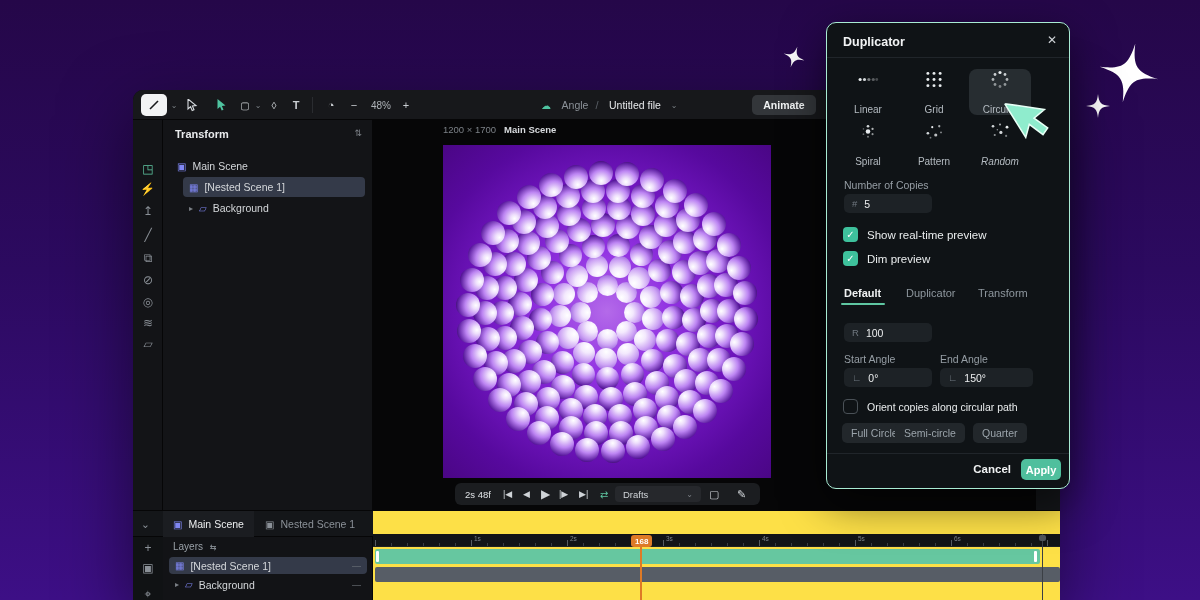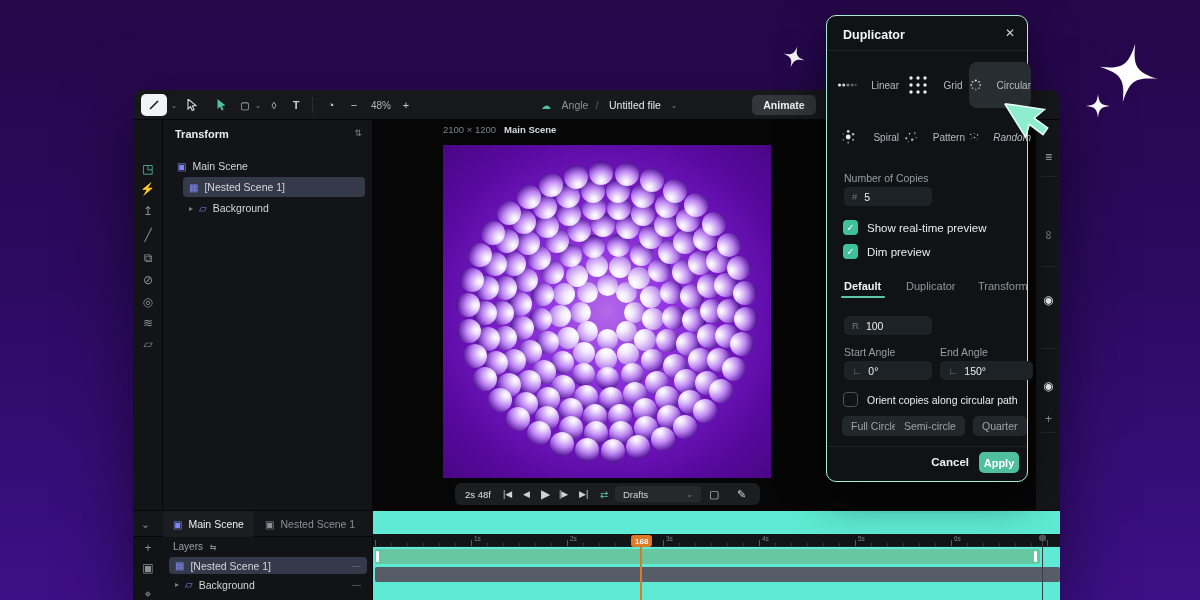--- a/index.html
+++ b/index.html
@@ -54,37 +54,37 @@
   .rdiv { position:absolute; left:4px; width:17px; height:1px; background:#24272b; }
 
   
   .timeline { left:0; top:420px; width:927px; height:90px; background:#0d0e10; border-top:1px solid #060607; }
   .tl-tabs { position:absolute; left:0; top:0; width:240px; height:26px; background:#141619; border-bottom:1px solid #060607;}
   .tl-tab { position:absolute; top:0; height:26px; display:flex; align-items:center; gap:6px; padding:0 10px;
             font-size:10.5px; color:#8b9198; }
   .tl-tab.active { background:#1b1d21; color:#eceeef; }
   .tl-leftrail { position:absolute; left:0; top:26px; width:30px; height:64px; background:#101214; }
   .tl-layers { position:absolute; left:30px; top:26px; width:210px; height:64px; background:#121316; border-right:1px solid #060607; }
-  .tl-right { position:absolute; left:240px; top:0; width:687px; height:90px; background:#5eead4; }
+  .tl-right { position:absolute; left:240px; top:0; width:687px; height:90px; background:#fde047; }
   .ruler { position:absolute; left:0; top:23px; width:687px; height:13px; background:#121417; border-bottom:1px solid #1e2125; }
   .tick { position:absolute; bottom:0; width:1px; background:#3a3e44; }
   .tick-label { position:absolute; top:1px; font-size:6.5px; color:#7e848b; }
   .track { position:absolute; border-radius:2px; }
   .playhead-line { position:absolute; width:1.5px; background:#de7a26; }
   .playhead-badge { position:absolute; background:#de7a26; color:#fff; font-size:8px; font-weight:bold;
                     border-radius:3px; padding:1.5px 4px; }
   .endline { position:absolute; width:1px; background:#3b3f45; }
 
   
-  .duplicator { left:826px; top:15px; width:202px; height:467px; background:#0f1316;
+  .duplicator { left:826px; top:22px; width:244px; height:467px; background:#0f1316;
                 border:1.5px solid #a9ecd4; border-radius:10px; box-shadow:0 14px 44px rgba(0,0,0,.55);text-align:right; }
   .dup-title { position:absolute; left:16px; top:12px; color:#f2f4f5; font-size:12.5px; font-weight:bold; }
   .dup-close { position:absolute; right:12px; top:10px; color:#cfd3d7; font-size:12px; }
   .dup-div { position:absolute; left:0; width:100%; height:1px; background:#20252a; }
-  .opt-cell { position:absolute; width:62px; height:46px; display:flex; flex-direction:row;
+  .opt-cell { position:absolute; width:62px; height:46px; display:flex; flex-direction:column;
               align-items:center; justify-content:center; gap:14px; border-radius:8px; }
   .opt-cell.selected { background:#272d31; }
   .opt-label { font-size:10px; color:#b4bbc1; }
   .fld-label { position:absolute; left:17px; font-size:10.5px; color:#969ea5; }
   .fld { position:absolute; height:19px; background:#1d2226; border-radius:5px; display:flex;
          align-items:center; gap:7px; padding:0 8px; font-size:10.5px; color:#eceeef; }
   .fld .pfx { color:#707880; font-size:9.5px; }
   .chk-row { position:absolute; left:16px; display:flex; align-items:center; gap:9px; }
   .chk { width:15px; height:15px; border-radius:4px; background:#3ec19c; color:#fff; font-size:10px;
          display:flex; align-items:center; justify-content:center; }
@@ -183,21 +183,21 @@
           <div class="tree-row" style="top: 78px; left: 20px; width: 182px;">
             <span class="chev">▸</span>
             <span class="mini-ico" style="color:#7f86f2">▱</span>
             <span>Background</span>
           </div>
         </div>
     </div>
 
     <div class="abs canvas-area">
       <div class="scene-label">
-        <span>2100 × 1200</span><b>Main Scene</b>
+        <span>1200 × 1700</span><b>Main Scene</b>
       </div>
       <div class="artboard" id="artboard">
           <div class="dot" style="height: 21px; width: 21px; left: 153.5px; top: 129.5px; background: radial-gradient(circle at 50% 83%, rgb(255, 255, 255) 0%, rgb(243, 233, 253) 28%, rgb(205, 164, 244) 62%, rgb(145, 87, 216) 95%);"></div>
           <div class="dot" style="height: 21px; width: 21px; left: 172.592px; top: 137.408px; background: radial-gradient(circle at 26.6655% 73.3345%, rgb(255, 255, 255) 0%, rgb(243, 233, 253) 28%, rgb(205, 164, 244) 62%, rgb(145, 87, 216) 95%);"></div>
           <div class="dot" style="height: 21px; width: 21px; left: 180.5px; top: 156.5px; background: radial-gradient(circle at 17% 50%, rgb(255, 255, 255) 0%, rgb(243, 233, 253) 28%, rgb(205, 164, 244) 62%, rgb(145, 87, 216) 95%);"></div>
           <div class="dot" style="height: 21px; width: 21px; left: 172.592px; top: 175.592px; background: radial-gradient(circle at 26.6655% 26.6655%, rgb(255, 255, 255) 0%, rgb(243, 233, 253) 28%, rgb(205, 164, 244) 62%, rgb(145, 87, 216) 95%);"></div>
           <div class="dot" style="height: 21px; width: 21px; left: 153.5px; top: 183.5px; background: radial-gradient(circle at 50% 17%, rgb(255, 255, 255) 0%, rgb(243, 233, 253) 28%, rgb(205, 164, 244) 62%, rgb(145, 87, 216) 95%);"></div>
           <div class="dot" style="height: 21px; width: 21px; left: 134.408px; top: 175.592px; background: radial-gradient(circle at 73.3345% 26.6655%, rgb(255, 255, 255) 0%, rgb(243, 233, 253) 28%, rgb(205, 164, 244) 62%, rgb(145, 87, 216) 95%);"></div>
           <div class="dot" style="height: 21px; width: 21px; left: 126.5px; top: 156.5px; background: radial-gradient(circle at 83% 50%, rgb(255, 255, 255) 0%, rgb(243, 233, 253) 28%, rgb(205, 164, 244) 62%, rgb(145, 87, 216) 95%);"></div>
           <div class="dot" style="height: 21px; width: 21px; left: 134.408px; top: 137.408px; background: radial-gradient(circle at 73.3345% 73.3345%, rgb(255, 255, 255) 0%, rgb(243, 233, 253) 28%, rgb(205, 164, 244) 62%, rgb(145, 87, 216) 95%);"></div>

